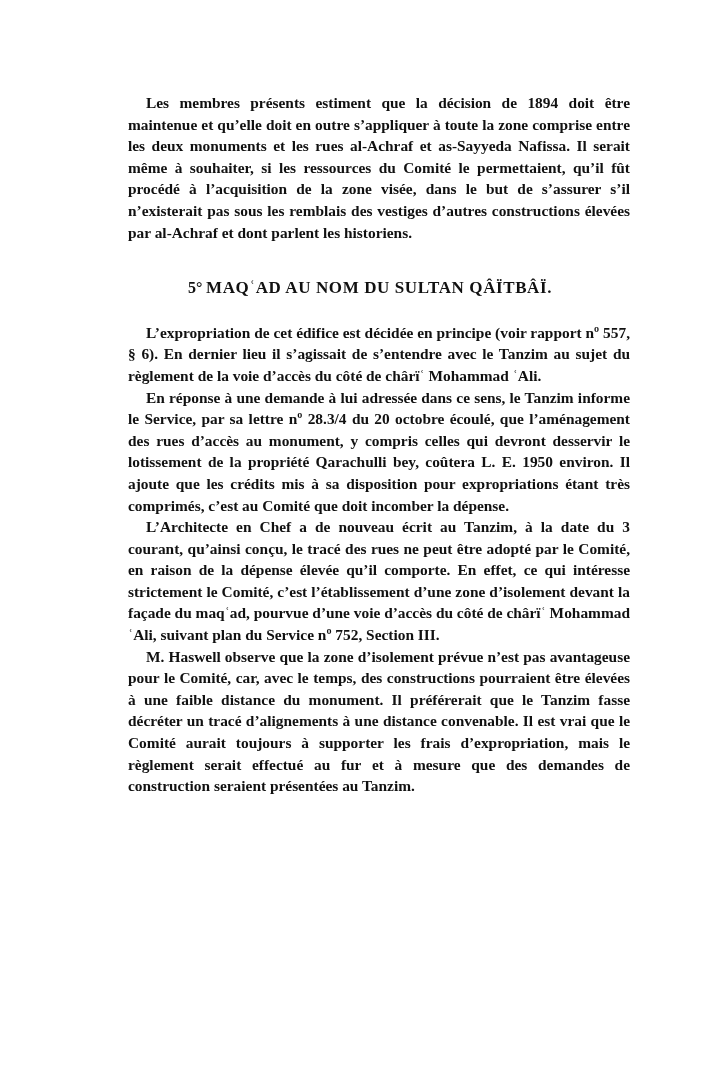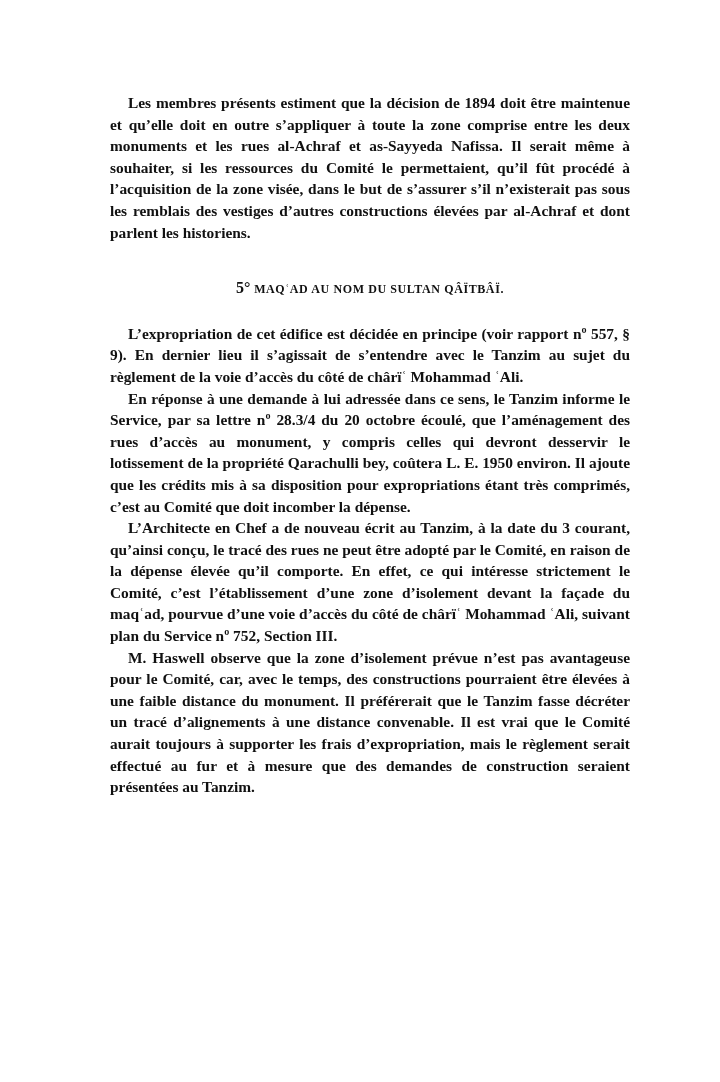--- a/index.html
+++ b/index.html
@@ -5,34 +5,34 @@
   html, body { margin: 0; padding: 0; background: #ffffff; }
   body { width: 720px; height: 1082px; position: relative; overflow: hidden; }
   .page {
     position: absolute; left: 110px; top: 92px; width: 520px;
     font-family: "Liberation Serif", "DejaVu Serif", serif;
     color: #111111; font-size: 15.4px; line-height: 21.6px;
     font-weight: bold;
   }
   .folio { text-align: center; font-size: 15px; margin-bottom: 8px; letter-spacing: 0.5px; }
   p { margin: 0; text-align: justify; text-indent: 0; }
-  p.ind { text-indent: 18px; }
+  p.ind { text-indent: 18px; margin-left: 18px; }
   .heading { text-align: center; margin: 34px 0 22px 0; font-size: 15px; }
   .heading .num { font-size: 16px; }
-  .heading .sc { font-size: 12px; letter-spacing: 0.6px; }
+  .heading .sc { font-size: 17px; letter-spacing: 0.6px; }
 </style>
 </head>
 <body>
 
 <div class="page">
 
   <p class="ind">Les membres présents estiment que la décision de 1894 doit être maintenue et qu’elle doit en outre s’appliquer à toute la zone comprise entre les deux monuments et les rues al-Achraf et as-Sayyeda Nafissa. Il serait même à souhaiter, si les ressources du Comité le permettaient, qu’il fût procédé à l’acquisition de la zone visée, dans le but de s’assurer s’il n’existerait pas sous les remblais des vestiges d’autres constructions élevées par al-Achraf et dont parlent les historiens.</p>
 
   <div class="heading">
     <span class="num">5°</span>
     <span class="sc">MAQʿAD AU NOM DU SULTAN QÂÏTBÂÏ.</span>
   </div>
 
-  <p class="ind">L’expropriation de cet édifice est décidée en principe (voir rapport nº 557, § 9). En dernier lieu il s’agissait de s’entendre avec le Tanzim au sujet du règlement de la voie d’accès du côté de chârïʿ Mohammad ʿAli.</p>
+  <p class="ind">L’expropriation de cet édifice est décidée en principe (voir rapport nº 557, § 6). En dernier lieu il s’agissait de s’entendre avec le Tanzim au sujet du règlement de la voie d’accès du côté de chârïʿ Mohammad ʿAli.</p>
   <p class="ind">En réponse à une demande à lui adressée dans ce sens, le Tanzim informe le Service, par sa lettre nº 28.3/4 du 20 octobre écoulé, que l’aménagement des rues d’accès au monument, y compris celles qui devront desservir le lotissement de la propriété Qarachulli bey, coûtera L. E. 1950 environ. Il ajoute que les crédits mis à sa disposition pour expropriations étant très comprimés, c’est au Comité que doit incomber la dépense.</p>
   <p class="ind">L’Architecte en Chef a de nouveau écrit au Tanzim, à la date du 3 courant, qu’ainsi conçu, le tracé des rues ne peut être adopté par le Comité, en raison de la dépense élevée qu’il comporte. En effet, ce qui intéresse strictement le Comité, c’est l’établissement d’une zone d’isolement devant la façade du maqʿad, pourvue d’une voie d’accès du côté de chârïʿ Mohammad ʿAli, suivant plan du Service nº 752, Section III.</p>
   <p class="ind">M. Haswell observe que la zone d’isolement prévue n’est pas avantageuse pour le Comité, car, avec le temps, des constructions pourraient être élevées à une faible distance du monument. Il préférerait que le Tanzim fasse décréter un tracé d’alignements à une distance convenable. Il est vrai que le Comité aurait toujours à supporter les frais d’expropriation, mais le règlement serait effectué au fur et à mesure que des demandes de construction seraient présentées au Tanzim.</p>
 </div>
 
 </body></html>

